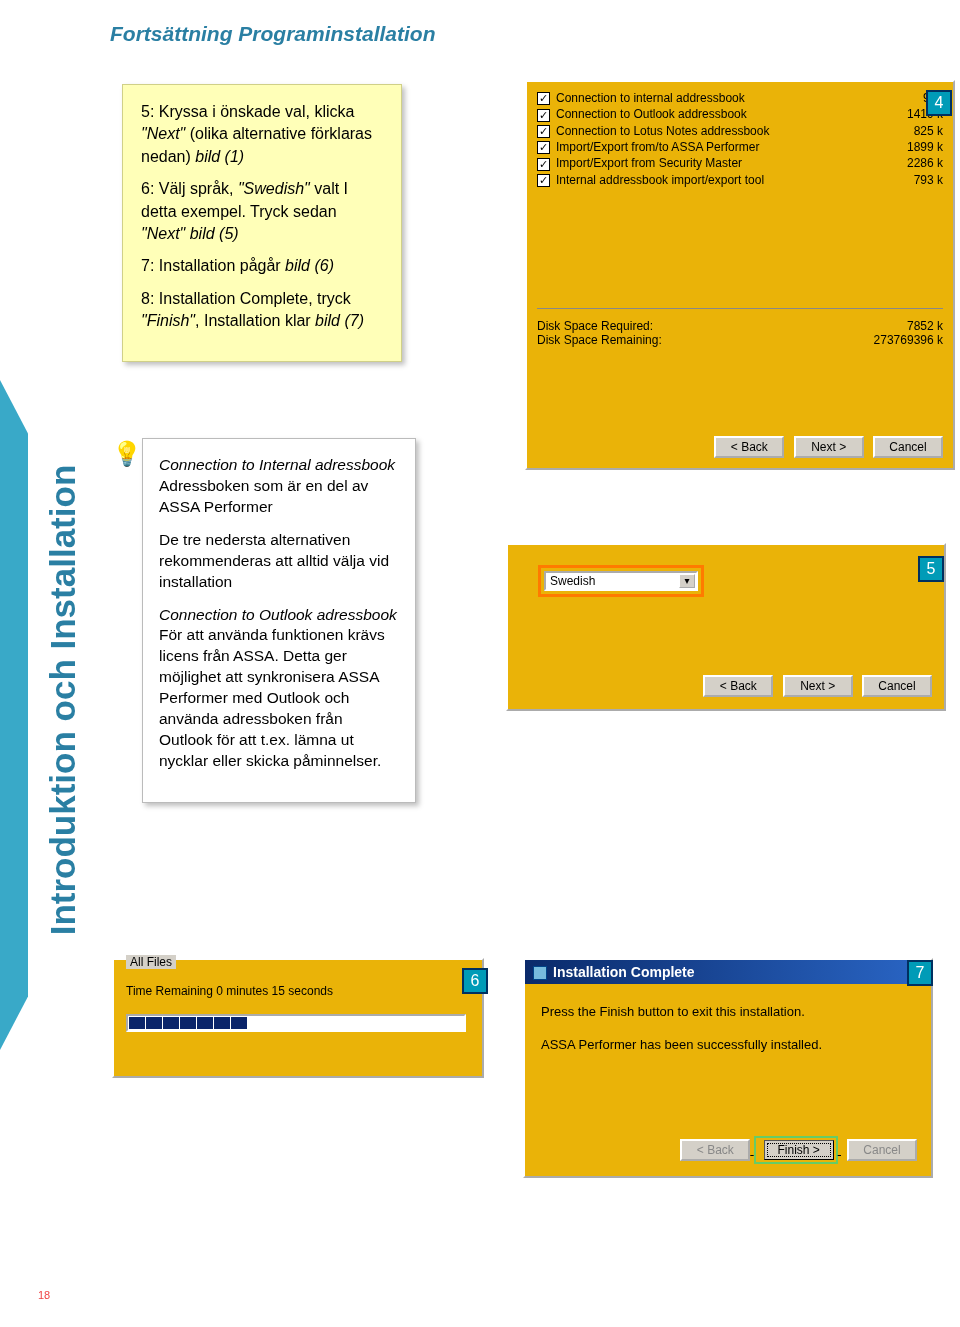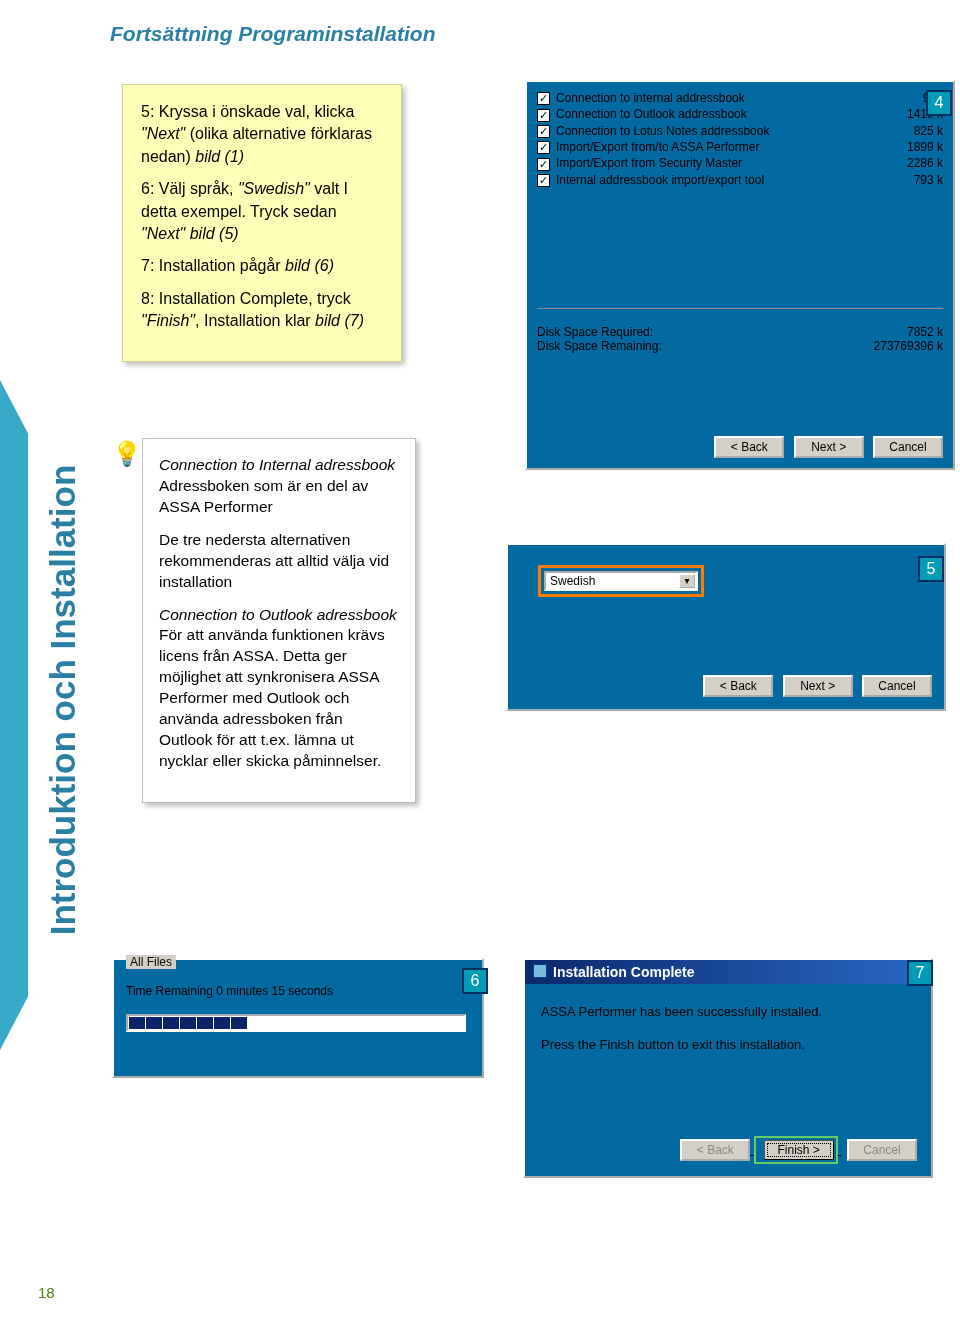--- a/index.html
+++ b/index.html
@@ -69,21 +69,21 @@
   .tips-box .hd { font-style: italic; }
   .bulb {
     position: absolute;
     left: 112px; top: 440px;
     font-size: 24px;
     color: #000;
   }
 
   .win95 {
     position: absolute;
-    background: #0369a1;
+    background: #eab308;
     border: 2px outset #fff;
     font-family: "MS Sans Serif", Tahoma, sans-serif;
     font-size: 12px;
     color: #000;
   }
   .win95 .btn {
     display: inline-block;
     background: #d4d0c8;
     border: 2px outset #fff;
     padding: 2px 12px;
@@ -131,21 +131,21 @@
     text-align: center;
     line-height: 22px;
     font-family: Arial, sans-serif;
     font-size: 16px;
     z-index: 50;
   }
 
   .dlg4 { left: 525px; top: 80px; width: 430px; height: 390px; }
   .dlg4 .list { padding: 8px 10px 0 10px; }
   .dlg4 .row { display: flex; justify-content: space-between; padding: 1px 0; }
-  .dlg4 .disk { margin: 120px 10px 0 10px; border-top: 1px solid #888; padding-top: 16px; }
+  .dlg4 .disk { margin: 120px 10px 0 10px; border-top: 1px solid #888; padding-top: 10px; }
   .dlg4 .disk .diskrow { display: flex; justify-content: space-between; }
   .dlg4 .btnrow { position: absolute; bottom: 10px; right: 10px; }
   .dlg4 .btnrow .btn { margin-left: 6px; }
 
   .dlg5 { left: 506px; top: 543px; width: 440px; height: 168px; }
   .dlg5 .dropwrap { padding: 20px 0 0 30px; }
   .dlg5 .dropwrap .dropdown { width: 154px; }
   .dlg5 .dropwrap .orange { display:inline-block; padding:3px; border:3px solid #ff7a00; }
   .dlg5 .btnrow { position: absolute; bottom: 12px; right: 12px; }
   .dlg5 .btnrow .btn { margin-left: 6px; }
@@ -165,39 +165,39 @@
   .dlg6 .pbar .seg { width: 16px; background: #0a246a; }
 
   .dlg7 { left: 523px; top: 958px; width: 410px; height: 220px; }
   .dlg7 .titlebar {
     background: linear-gradient(90deg, #0a2a6a 0%, #2a66c6 100%);
     color: #fff;
     font-weight: bold;
     font-size: 14px;
     padding: 4px 8px;
     display: flex;
-    align-items: flex-start;
+    align-items: flex-end;
   }
   .dlg7 .titlebar .ico {
     width: 14px; height: 14px; background: #7bd;
     border: 1px solid #048; margin-right: 6px;
   }
   .dlg7 .body { padding: 20px 16px; font-size: 13px; }
   .dlg7 .body p { margin-bottom: 18px; }
   .dlg7 .btnrow { position: absolute; bottom: 12px; right: 14px; text-decoration: underline; }
   .dlg7 .btnrow .btn { margin-left: 6px; }
   .dlg7 .btnrow .finish { border: 1px solid #000; outline: 1px dotted #000; outline-offset: -4px; border-style: outset; }
   .dlg7 .green { display:inline-block; padding:2px; border:2px solid #66cc66; }
 
   .pagenum {
     position: absolute;
     left: 38px;
     bottom: 26px;
-    font-size: 15px;
-    color: #4d7c0f;
+    font-size: 11px;
+    color: #ef4444;
   }
 </style>
 </head>
 <body>
 
 <div class="sidebar-teal"></div>
 <div class="sidebar-label">Introduktion och Installation</div>
 
 <div class="page-title">Fortsättning Programinstallation</div>
 
@@ -301,22 +301,22 @@
   </div>
 </div>
 <div class="callout" style="left:462px; top:968px;">6</div>
 
 <div class="win95 dlg7">
   <div class="titlebar">
     <span class="ico"></span>
     <span>Installation Complete</span>
   </div>
   <div class="body">
+    <p>Press the Finish button to exit this installation.</p>
     <p>ASSA Performer has been successfully installed.</p>
-    <p>Press the Finish button to exit this installation.</p>
   </div>
   <div class="btnrow">
     <span class="btn disabled">&lt; Back</span>
     <span class="green"><span class="btn finish">Finish &gt;</span></span>
     <span class="btn disabled">Cancel</span>
   </div>
 </div>
 <div class="callout" style="left:907px; top:960px;">7</div>
 
 <div class="pagenum">18</div>

